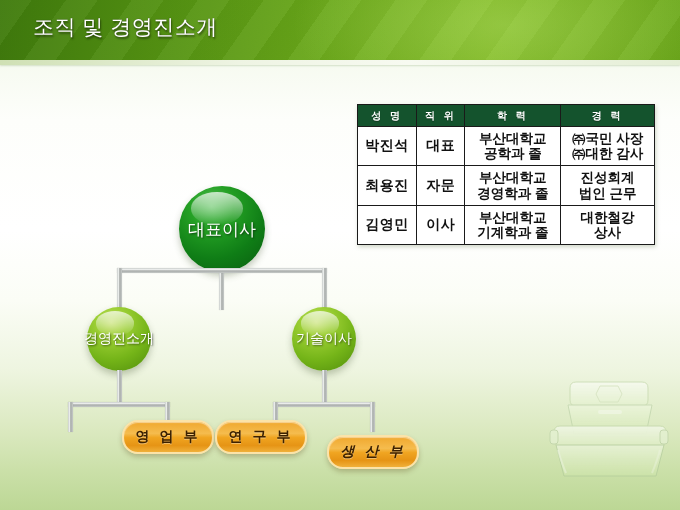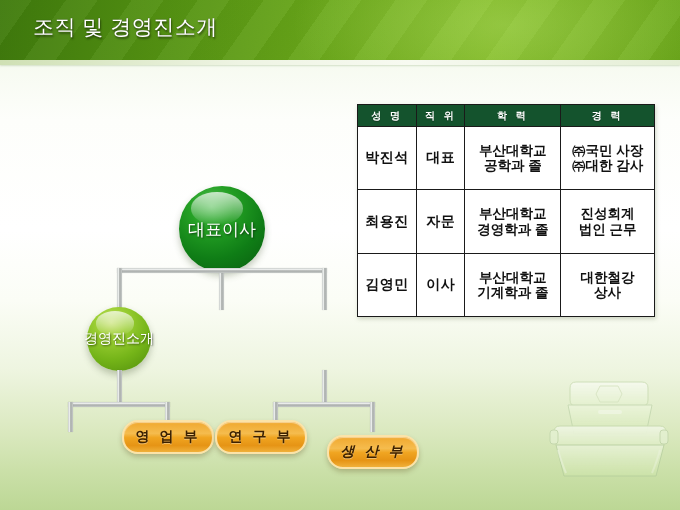--- a/index.html
+++ b/index.html
@@ -96,21 +96,21 @@
   }
 
   
   #tbl{
     position:absolute;left:357px;top:104px;width:298px;
     border-collapse:collapse;background:#fff;
     box-shadow:1px 2px 4px rgba(90,110,70,.28);
   }
   #tbl th,#tbl td{
     border:1px solid #1a1a1a;text-align:center;vertical-align:middle;
-    font-weight:bold;line-height:1.12;padding:16px 2px;
+    font-weight:bold;line-height:1.12;padding:4px 2px;
   }
   #tbl th{
     background:#14532d;color:#ffffff;font-size:10px;letter-spacing:3px;
     padding:5px 2px;text-shadow:0 1px 1px rgba(0,0,0,.35);
   }
   #tbl td{color:#111;font-size:13.5px;}
   #tbl td.name,#tbl td.pos{font-size:14px;letter-spacing:.5px;}
   .c1{width:58px;} .c2{width:46px;} .c3{width:98px;} .c4{width:96px;}
 </style>
 </head>
@@ -168,20 +168,23 @@
     <div class="conn v" style="left:219px;top:212px;height:38px;"></div>
 
     <div class="conn h" style="left:117px;top:208px;width:210px;"></div>
 
     <div class="conn v" style="left:117px;top:208px;height:42px;"></div>
     <div class="conn v" style="left:322px;top:208px;height:42px;"></div>
 
     <div class="node dir" style="left:87px;top:247px;">
       <span>경영진소개</span>
     </div>
+    <div class="node dir" style="left:292px;top:247px;">
+      <span>기술이사</span>
+    </div>
 
     <div class="conn v" style="left:117px;top:310px;height:36px;"></div>
     <div class="conn h" style="left:68px;top:342px;width:102px;"></div>
     <div class="conn v" style="left:68px;top:342px;height:30px;"></div>
     <div class="conn v" style="left:165px;top:342px;height:30px;"></div>
 
     <div class="conn v" style="left:322px;top:310px;height:36px;"></div>
     <div class="conn h" style="left:273px;top:342px;width:102px;"></div>
     <div class="conn v" style="left:273px;top:342px;height:30px;"></div>
     <div class="conn v" style="left:370px;top:342px;height:30px;"></div>

